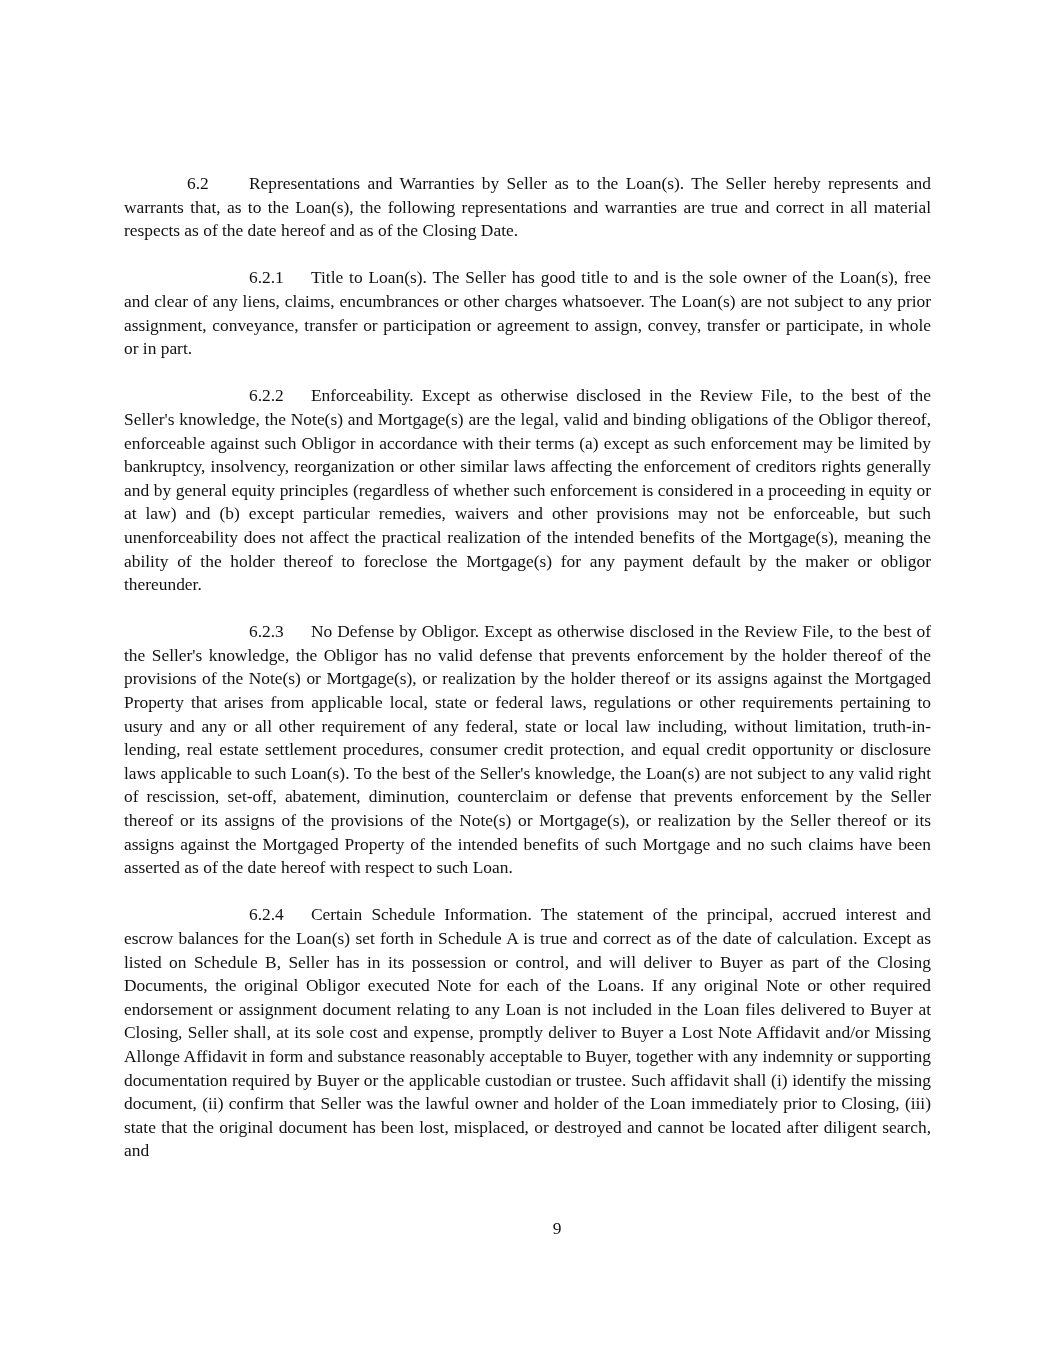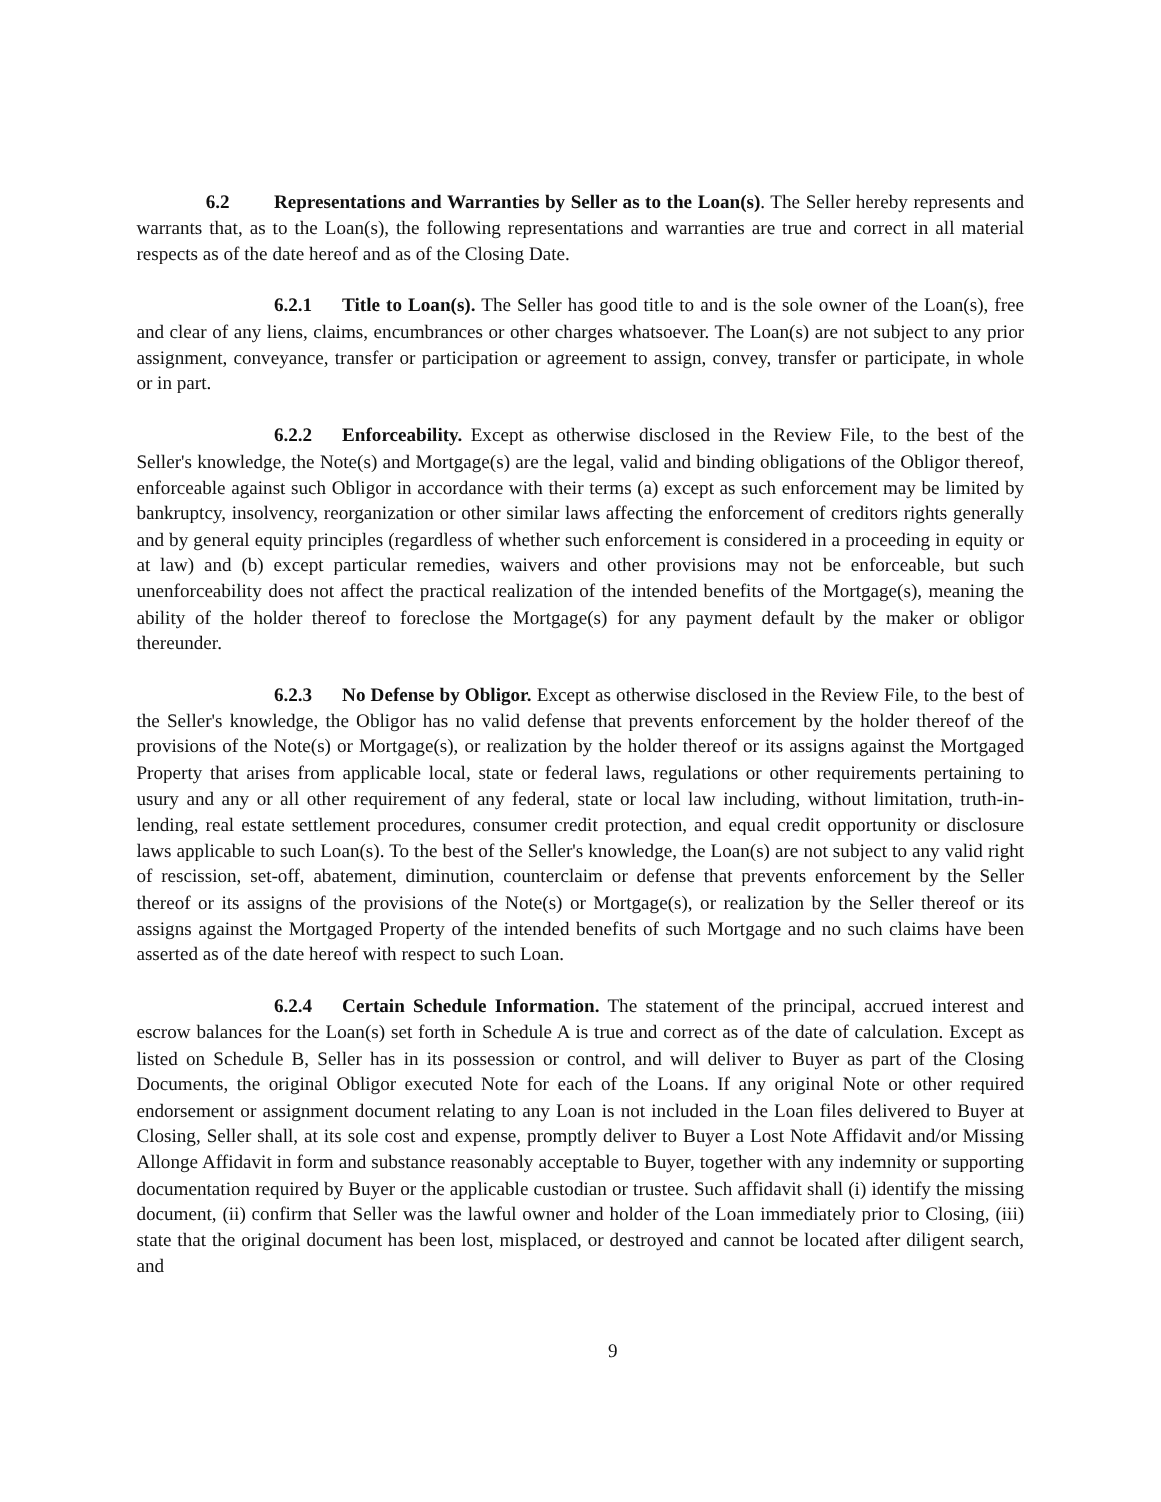--- a/index.html
+++ b/index.html
@@ -31,28 +31,28 @@
       line-height: 23.6px;
       color: #111111;
     }
     .para {
       margin: 0 0 23.6px 0;
       text-align: justify;
     }
     .para.p62 { text-indent: 63px; }
     .para.sub { text-indent: 125px; }
     .num {
-      font-weight: bold;
+      font-weight: normal;
       display: inline-block;
       text-indent: 0;
     }
     .num.n62 { width: 62px; }
     .num.nsub { width: 62px; }
     .heading {
-      font-weight: bold;
+      font-weight: normal;
     }
     .page-number {
       position: absolute;
       left: 0;
       width: 1114px;
       top: 1218px;
       text-align: center;
       font-family: "Liberation Serif", "DejaVu Serif", serif;
       font-size: 17.4px;
       color: #111111;

